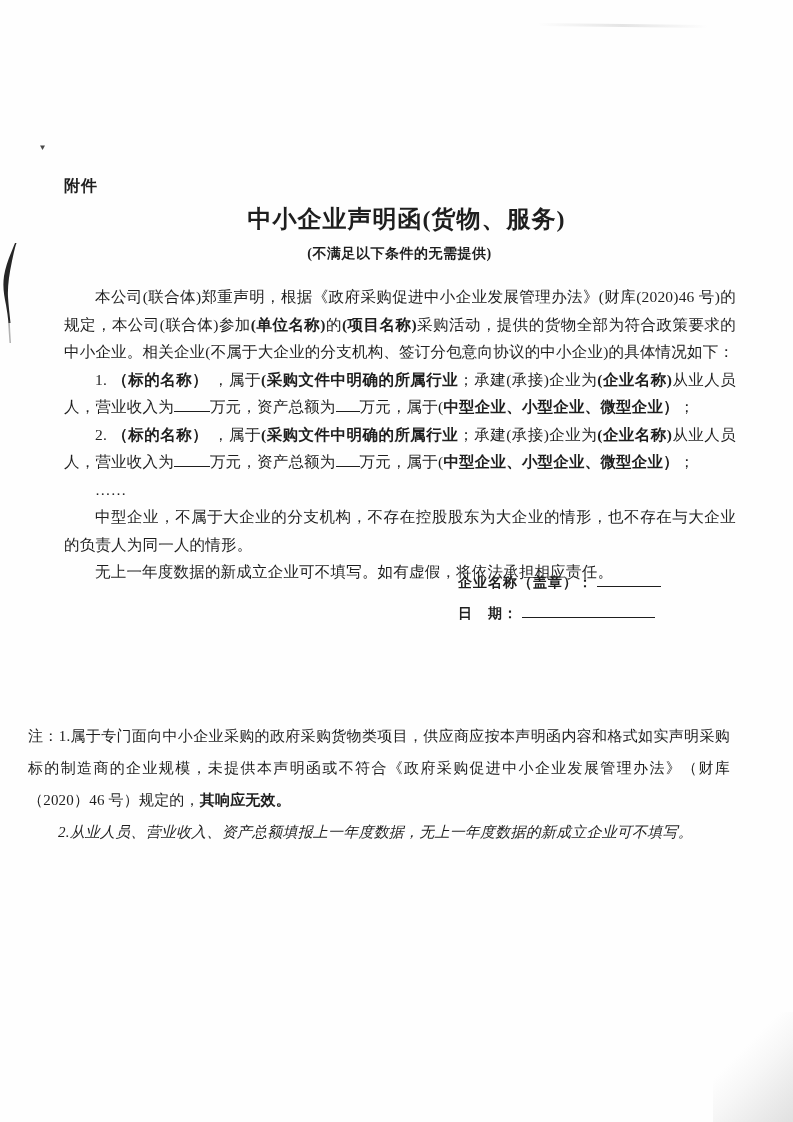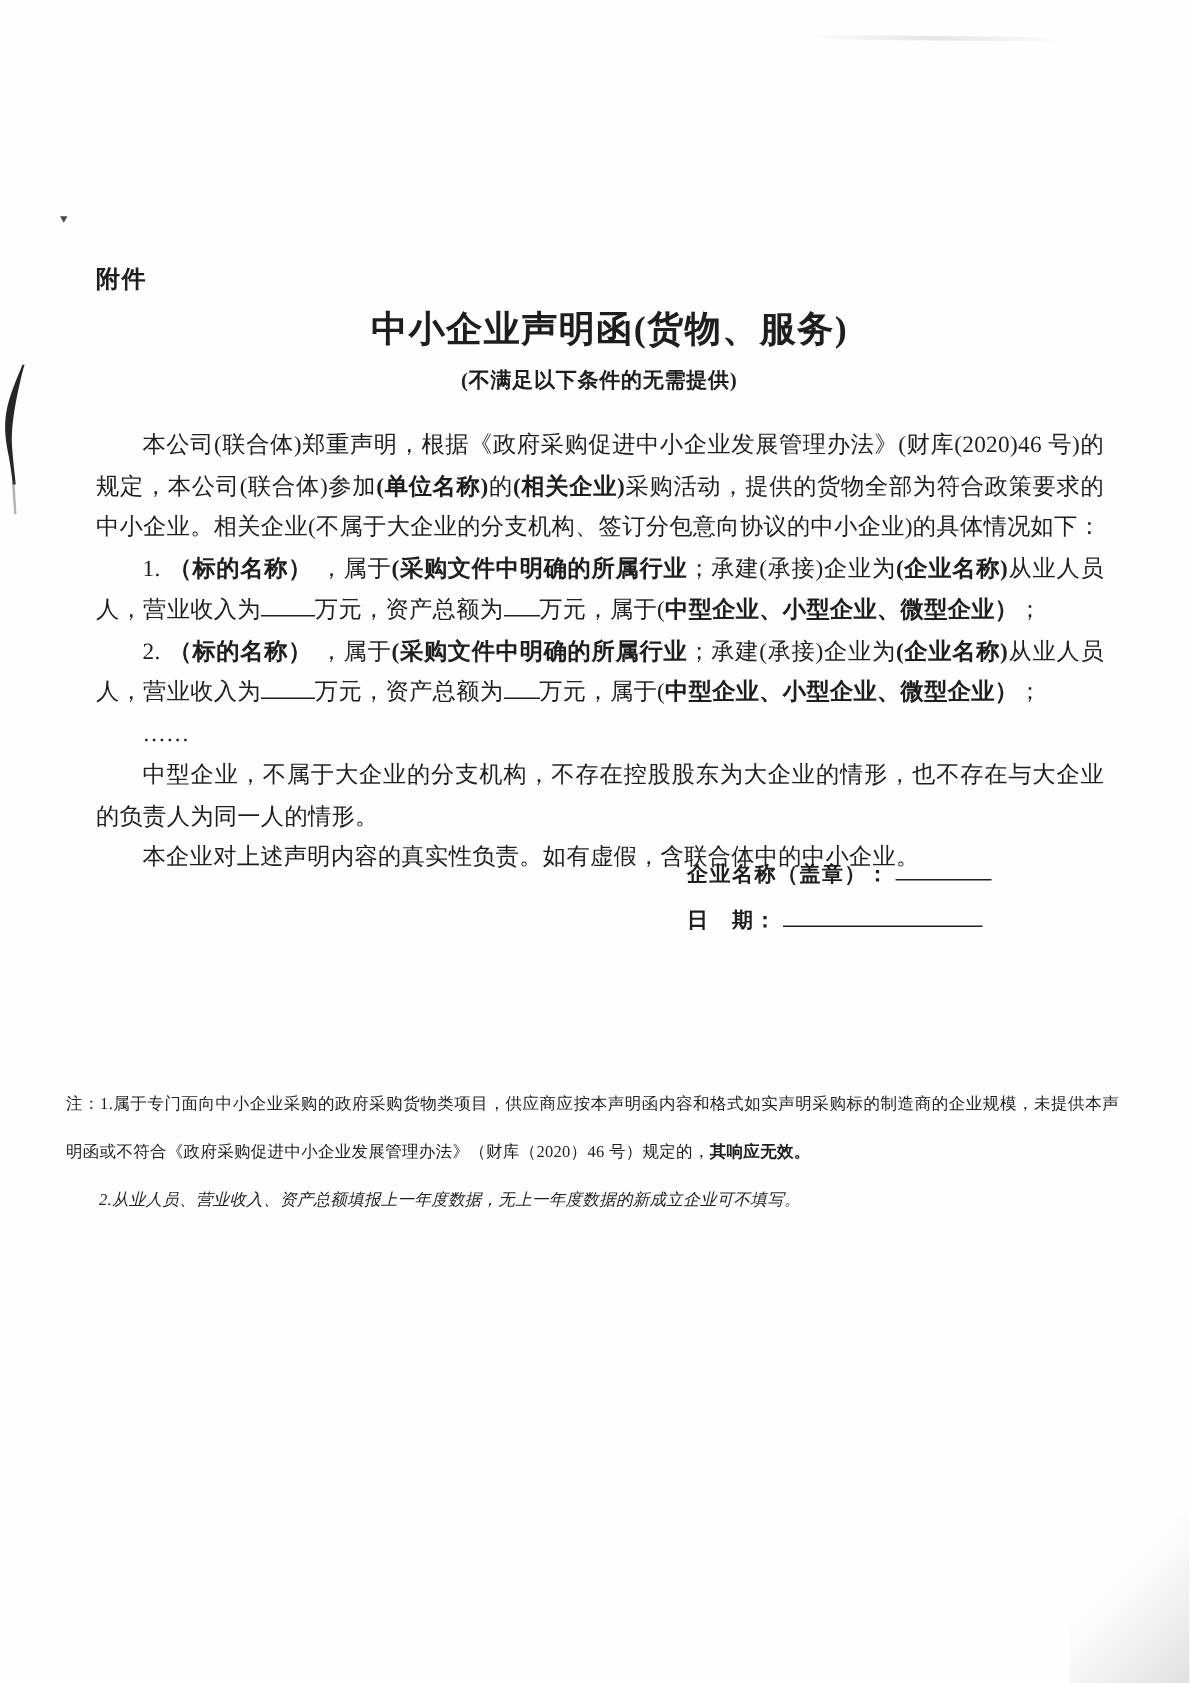--- a/index.html
+++ b/index.html
@@ -42,22 +42,22 @@
   .w36{width:36px;}
   .w24{width:24px;}
   .w64{width:64px;}
   .w133{width:133px;}
 
   .signature{position:absolute;left:458px;top:572px;font-size:14px;font-weight:700;letter-spacing:1px;}
   .sig-row{height:31px;display:flex;align-items:baseline;}
   .sig-row .blank{margin-left:4px;}
 
   .notes{
-    position:absolute;left:44px;top:720px;width:702px;
-    font-size:11px;line-height:32px;text-align:justify;letter-spacing:.2px;
+    position:absolute;left:28px;top:720px;width:702px;
+    font-size:15px;line-height:32px;text-align:justify;letter-spacing:.2px;
   }
   .notes p{margin:0;}
   .notes .indent{text-indent:2em;font-style:italic;}
   .b{font-weight:700;}
 </style>
 </head>
 <body>
 
 <div class="page">
 
@@ -67,31 +67,31 @@
     <path d="M8,78 C8.5,86 9,93 9.5,100 L11,100 C10.5,92 10,85 9.8,78 Z" fill="#555" opacity="0.45"></path>
   </svg>
   <div class="top-smudge"></div>
   <div class="corner-shade"></div>
 
   <div class="attachment">附件</div>
   <div class="title">中小企业声明函(货物、服务)</div>
   <div class="subtitle">(不满足以下条件的无需提供)</div>
 
   <div class="bodytext">
-    <p><span>本公司(联合体)郑重声明，根据《政府采购促进中小企业发展管理办法》(财库(2020)46 号)的规定，本公司(联合体)参加</span><span class="u">(单位名称)</span><span>的</span><span class="u">(相关企业)</span><span>采购活动，提供的货物全部为符合政策要求的中小企业。相关企业(不属于大企业的分支机构、签订分包意向协议的中小企业)的具体情况如下：</span></p>
+    <p><span>本公司(联合体)郑重声明，根据《政府采购促进中小企业发展管理办法》(财库(2020)46 号)的规定，本公司(联合体)参加</span><span class="u">(单位名称)</span><span>的</span><span class="u">(项目名称)</span><span>采购活动，提供的货物全部为符合政策要求的中小企业。相关企业(不属于大企业的分支机构、签订分包意向协议的中小企业)的具体情况如下：</span></p>
 
     <p><span>1.</span><span class="u u-pad">（标的名称）</span><span>，属于</span><span class="u">(采购文件中明确的所属行业</span><span>；承建(承接)企业为</span><span class="u">(企业名称)</span><span>从业人员人，营业收入为</span><span class="blank w36"></span><span>万元，资产总额为</span><span class="blank w24"></span><span>万元，属于(</span><span class="u">中型企业、小型企业、微型企业）</span><span>；</span></p>
 
     <p><span>2.</span><span class="u u-pad">（标的名称）</span><span>，属于</span><span class="u">(采购文件中明确的所属行业</span><span>；承建(承接)企业为</span><span class="u">(企业名称)</span><span>从业人员人，营业收入为</span><span class="blank w36"></span><span>万元，资产总额为</span><span class="blank w24"></span><span>万元，属于(</span><span class="u">中型企业、小型企业、微型企业）</span><span>；</span></p>
 
     <p>……</p>
 
     <p>中型企业，不属于大企业的分支机构，不存在控股股东为大企业的情形，也不存在与大企业的负责人为同一人的情形。</p>
 
-    <p>本企业对上述声明内容的真实性负责。如有虚假，含联合体中的中小企业。</p>
+    <p>无上一年度数据的新成立企业可不填写。如有虚假，将依法承担相应责任。</p>
   </div>
 
   <div class="signature">
     <div class="sig-row">
       <span>企业名称（盖章）：</span>
       <span class="blank w64"></span>
     </div>
     <div class="sig-row">
       <span>日　期：</span>
       <span class="blank w133"></span>

